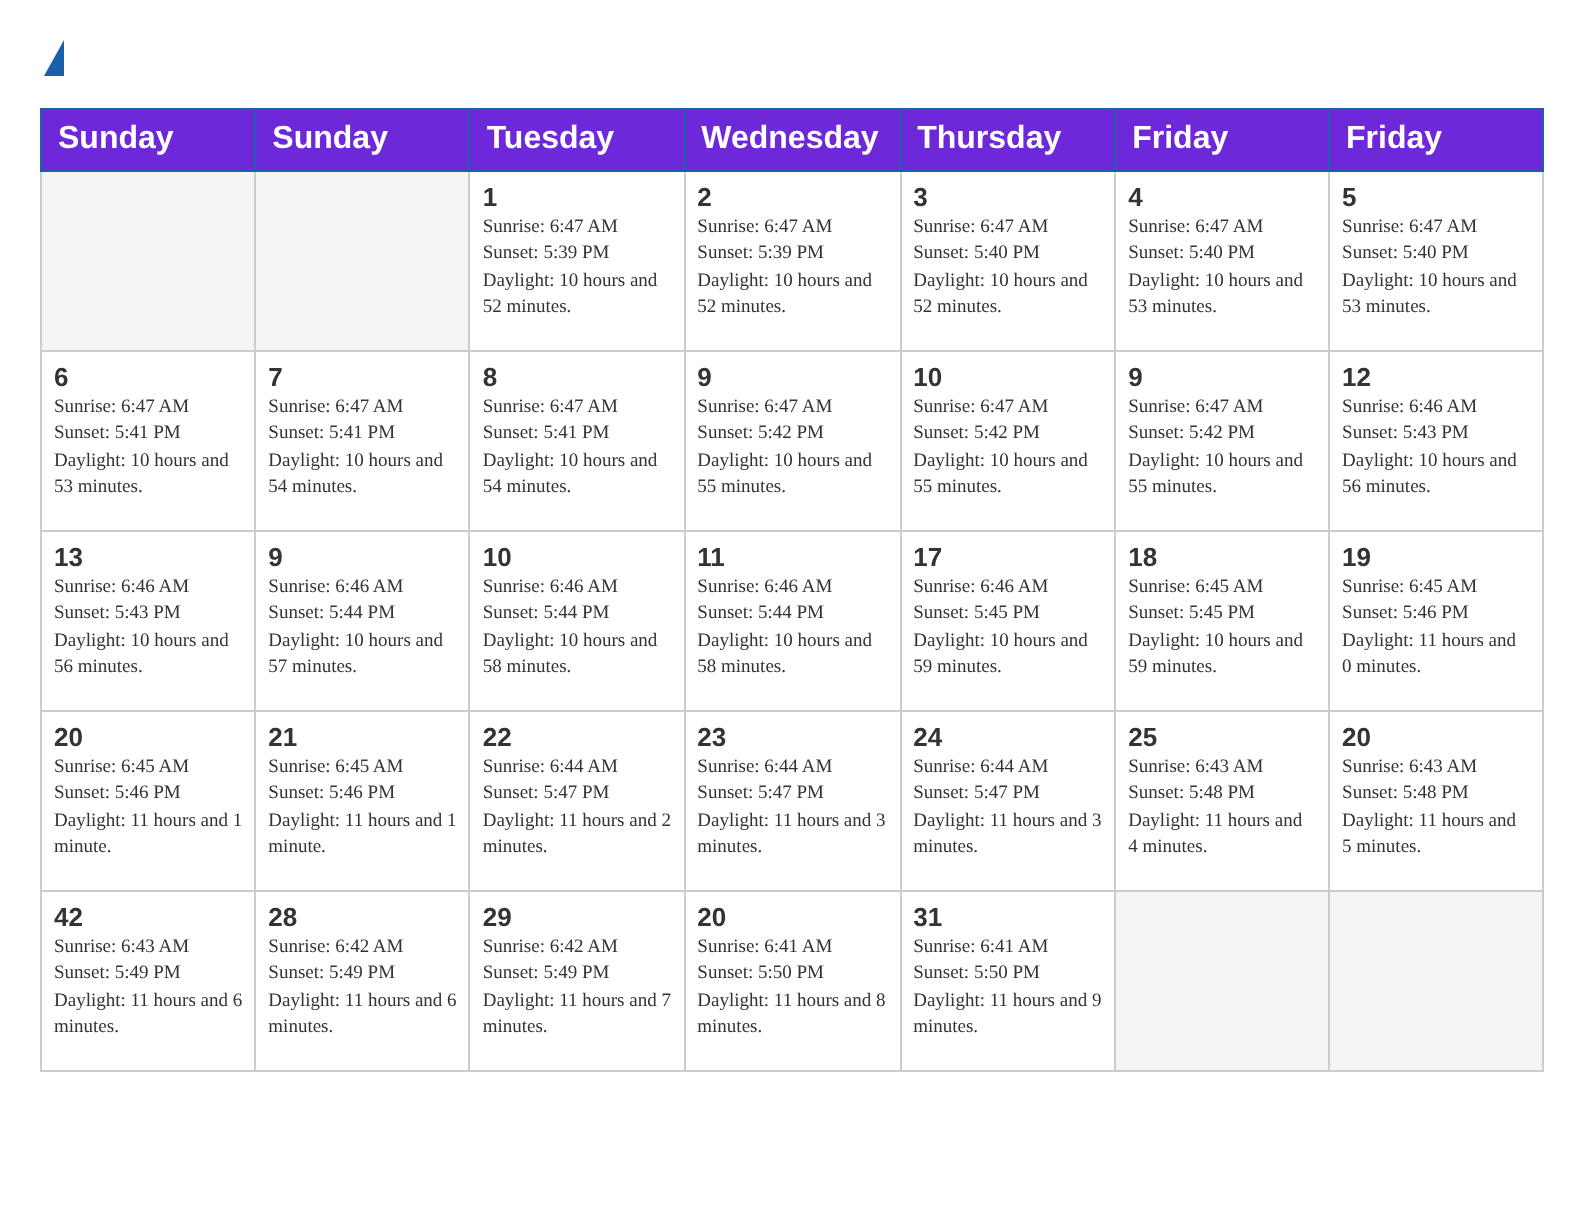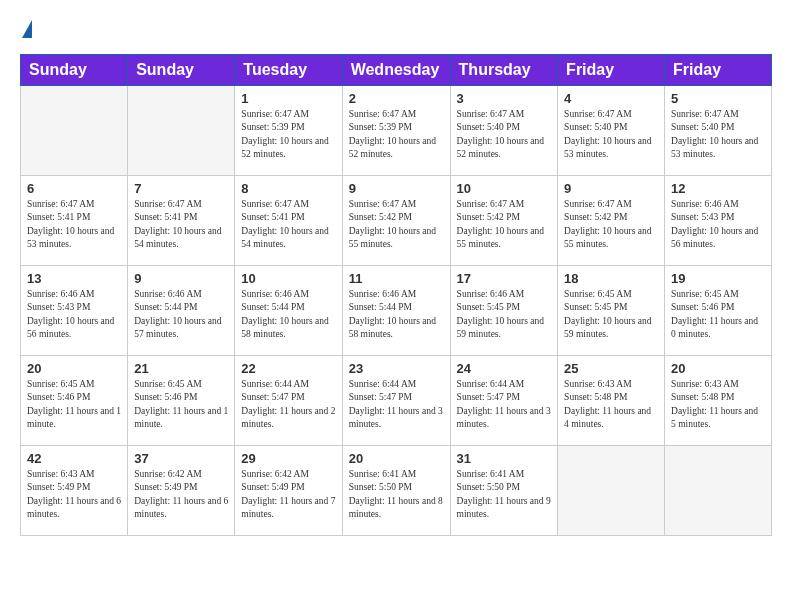--- a/index.html
+++ b/index.html
@@ -236,21 +236,21 @@
           <span class="day-number">20</span>
           <div class="day-info">Sunrise: 6:43 AM<br>Sunset: 5:48 PM<br>Daylight: 11 hours and 5 minutes.</div>
         </td>
       </tr>
       <tr>
         <td>
           <span class="day-number">42</span>
           <div class="day-info">Sunrise: 6:43 AM<br>Sunset: 5:49 PM<br>Daylight: 11 hours and 6 minutes.</div>
         </td>
         <td>
-          <span class="day-number">37</span>
+          <span class="day-number">28</span>
           <div class="day-info">Sunrise: 6:42 AM<br>Sunset: 5:49 PM<br>Daylight: 11 hours and 6 minutes.</div>
         </td>
         <td>
           <span class="day-number">29</span>
           <div class="day-info">Sunrise: 6:42 AM<br>Sunset: 5:49 PM<br>Daylight: 11 hours and 7 minutes.</div>
         </td>
         <td>
           <span class="day-number">20</span>
           <div class="day-info">Sunrise: 6:41 AM<br>Sunset: 5:50 PM<br>Daylight: 11 hours and 8 minutes.</div>
         </td>

